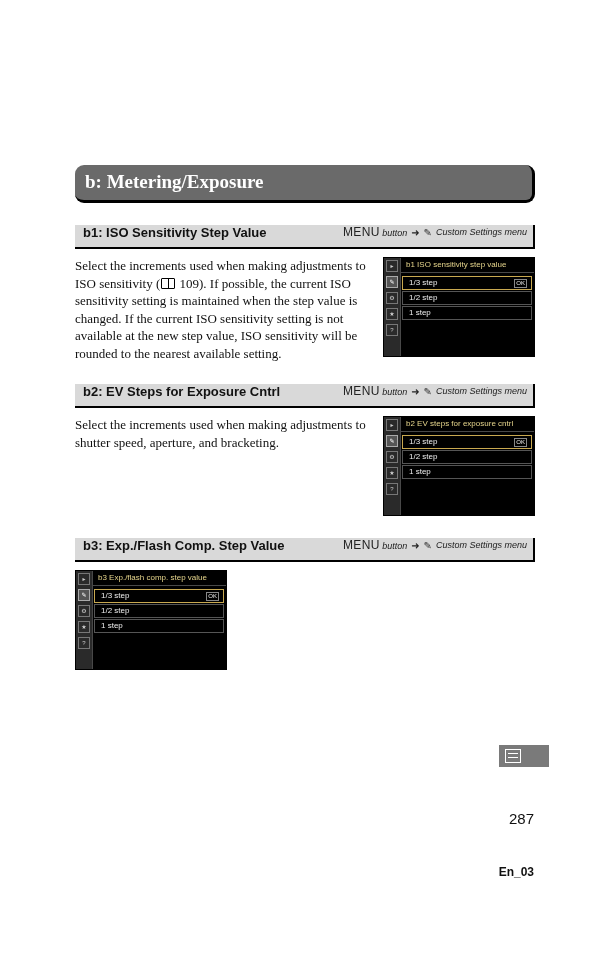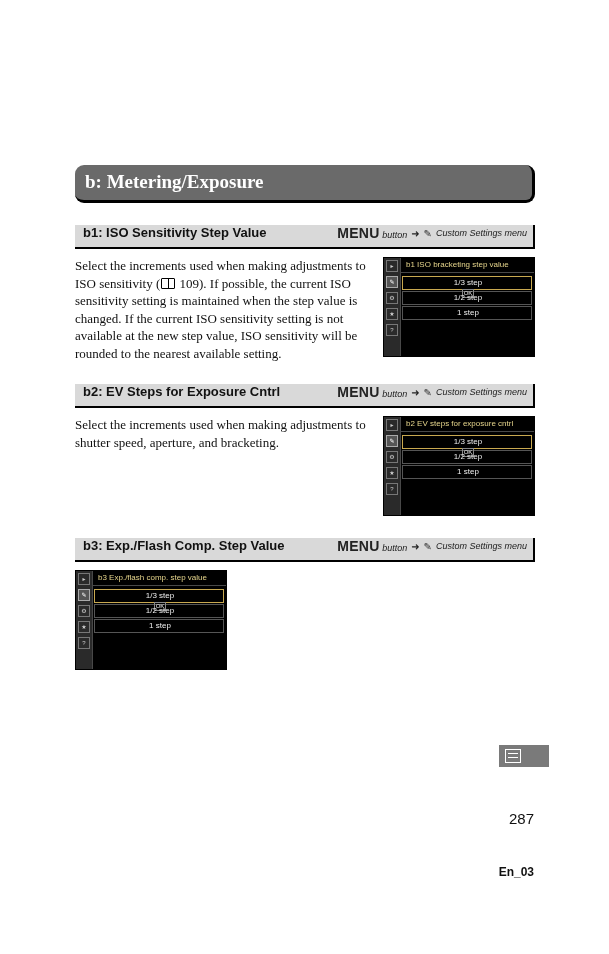--- a/index.html
+++ b/index.html
@@ -53,23 +53,23 @@
     color: #222;
     padding-right: 6px;
     white-space: nowrap;
     display: flex;
     align-items: center;
     justify-content: flex-end;
     gap: 4px;
   }
   .menu-word {
     font-family: 'Arial Narrow', Arial, sans-serif;
-    font-weight: bold;
+    font-weight: normal;
     font-style: normal;
-    font-size: 14px;
+    font-size: 12px;
     letter-spacing: 0.3px;
   }
   .arrow { font-style: normal; font-size: 10px; color:#222; }
   .pencil { font-style: normal; font-size: 10px; color:#333; }
   .body-row {
     display: flex;
     gap: 10px;
     margin-top: 8px;
     font-size: 13px;
     line-height: 1.35;
@@ -140,21 +140,20 @@
     height: 12px;
     line-height: 12px;
     padding-left: 6px;
     margin-bottom: 1px;
     color: #eee;
     font-size: 8px;
     display: flex;
     justify-content: space-between;
     align-items: center;
     padding-right: 4px;
-    flex-direction: column;
   }
   .thumb-row.sel { border-color: #c9a950; }
   .ok-mark {
     border: 1px solid #888;
     font-size: 6px;
     padding: 0 1px;
     line-height: 7px;
   }
   .pagenum {
     position: absolute;
@@ -217,21 +216,21 @@
       <span>Select the increments used when making adjustments to ISO sensitivity (</span><span class="book-icon"></span> <span>109</span><span>). If possible, the current ISO sensitivity setting is maintained when the step value is changed. If the current ISO sensitivity setting is not available at the new step value, ISO sensitivity will be rounded to the nearest available setting.</span>
     </div>
     <div class="thumb">
       <div class="thumb-side">
         <div>▸</div>
           <div class="sel">✎</div>
           <div>⚙</div>
           <div>★</div>
           <div>?</div>
       </div>
-      <div class="thumb-header">b1 ISO bracketing step value</div>
+      <div class="thumb-header">b1 ISO sensitivity step value</div>
       <div class="thumb-rows">
         <div class="thumb-row sel">
             <span>1/3 step</span>
             <span class="ok-mark">OK</span>
           </div>
         <div class="thumb-row">
             <span>1/2 step</span>
           </div>
         <div class="thumb-row">
             <span>1 step</span>

